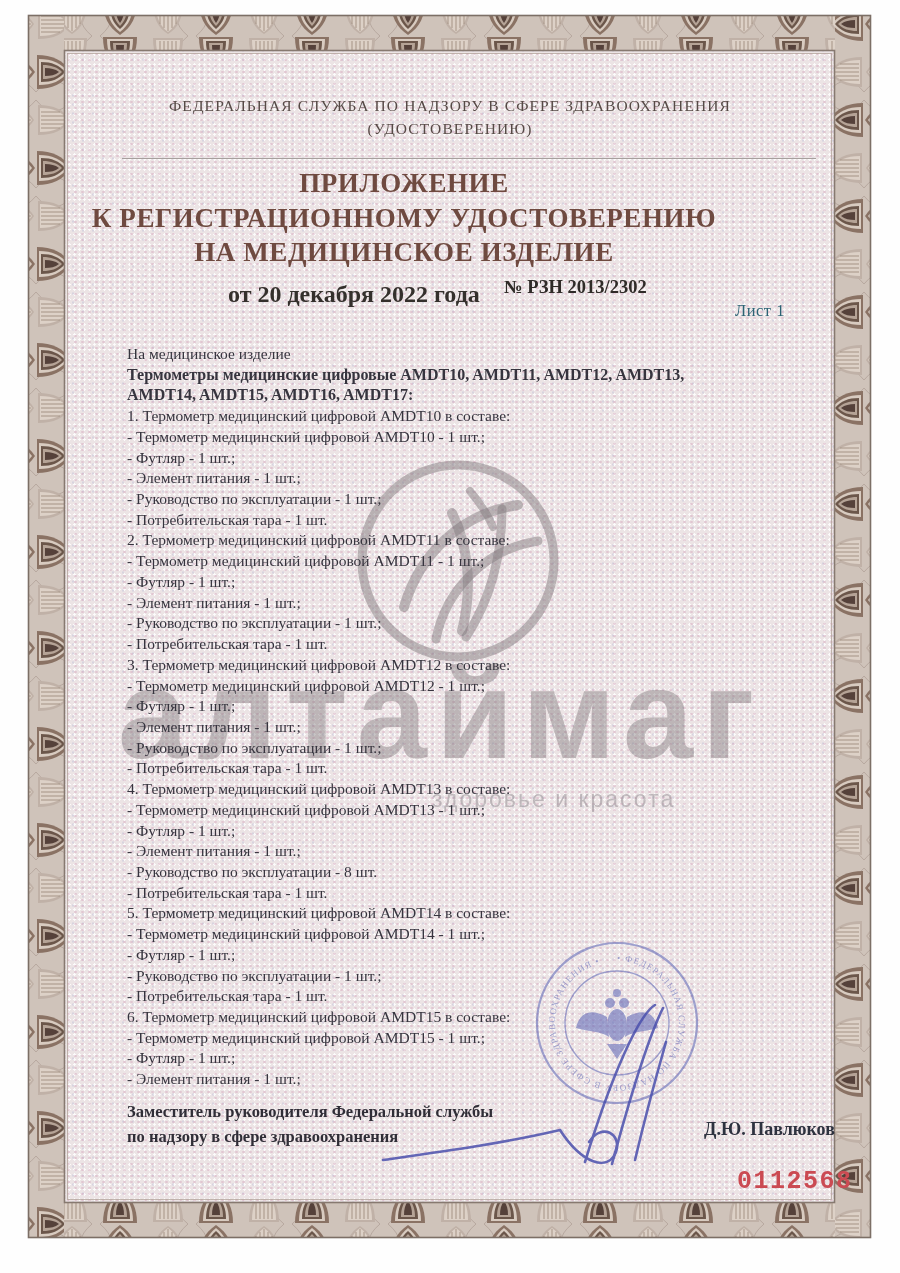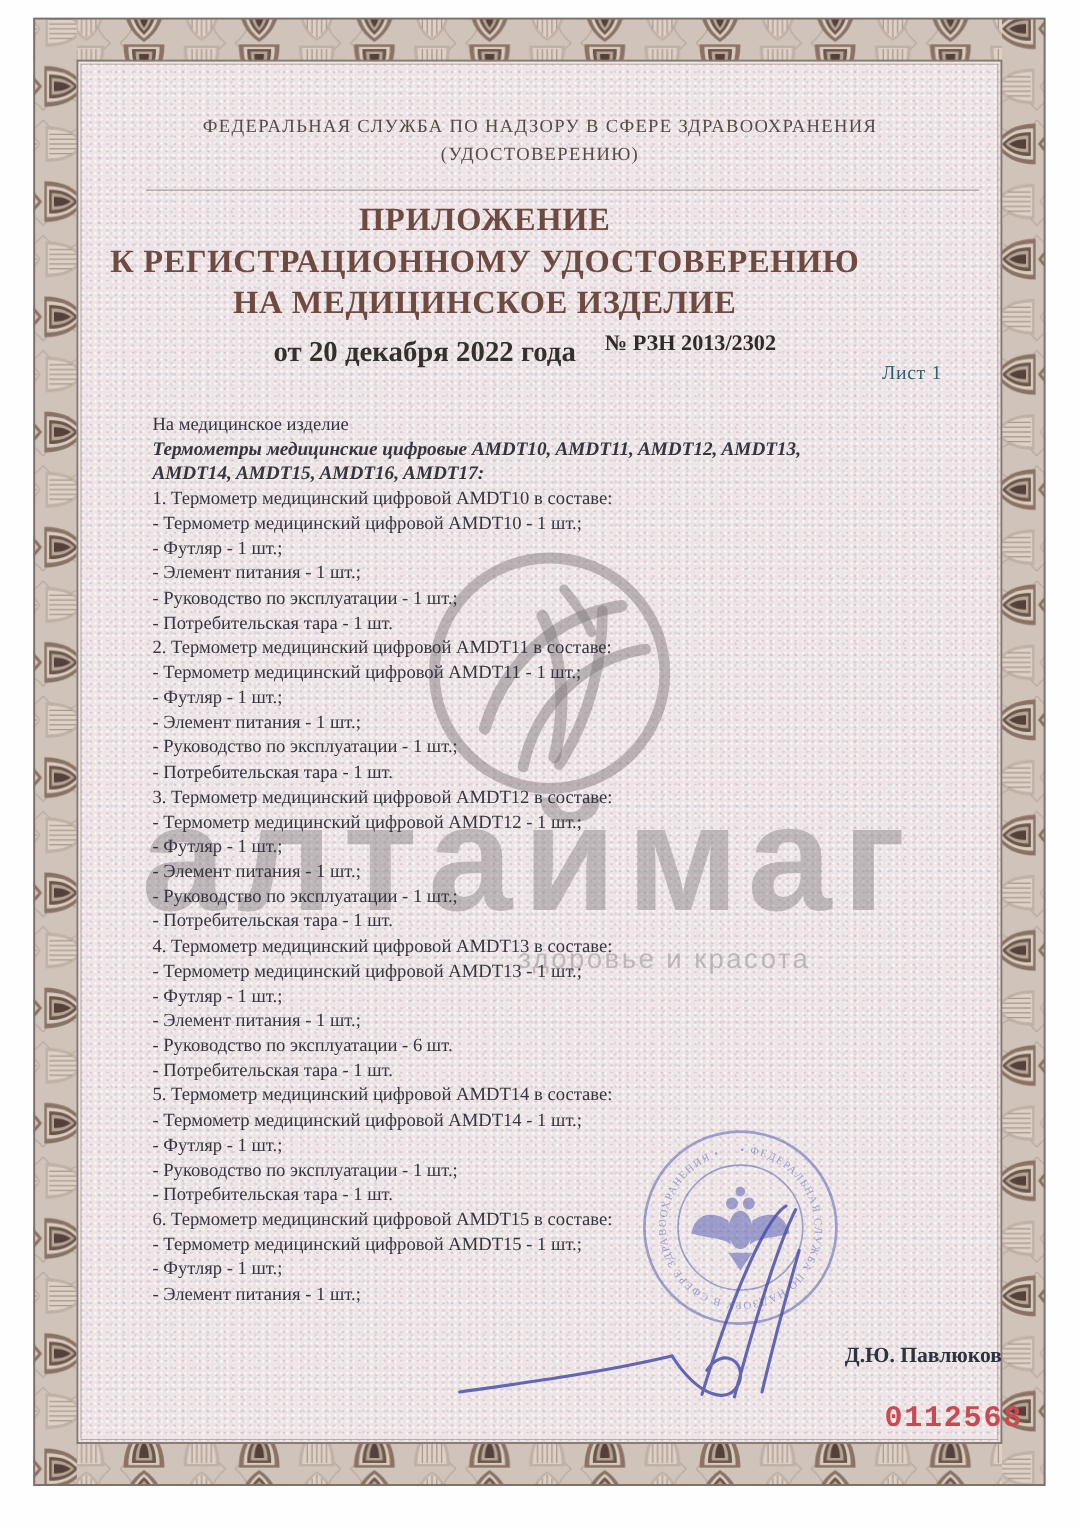--- a/index.html
+++ b/index.html
@@ -22,21 +22,21 @@
                 font-size:15.5px;letter-spacing:1.1px;line-height:23px;color:#564a46;}
   .rule{left:122px;top:158px;width:694px;height:1px;background:#a69f9d;}
   .title-block{left:65px;top:166px;width:678px;text-align:center;font-weight:bold;
                font-size:27px;line-height:34.5px;letter-spacing:.6px;color:#6f4a40;}
   .reg-date{left:228px;top:281px;font-weight:bold;font-size:24px;color:#34302c;}
   .reg-number{left:504px;top:277px;font-weight:bold;font-size:18.5px;color:#2f2b28;}
   .sheet{left:735px;top:301px;font-weight:normal;font-size:16.5px;color:#2c6374;letter-spacing:.5px;}
 
   .body-block{left:127px;top:344px;width:680px;font-size:15.5px;color:#36343e;}
   .bline{line-height:20.72px;height:20.72px;white-space:nowrap;}
-  .bline.bold{font-weight:bold;font-size:16px;font-style:italic;}
+  .bline.bold{font-weight:bold;font-size:16px;}
 
   .footer-pos{left:127px;top:1100px;font-weight:bold;font-size:16.5px;line-height:24.5px;color:#302e37;}
   .signer{left:667px;top:1119px;font-weight:bold;font-size:18px;color:#2d323f;margin-left:37px;}
   .serial{left:726px;top:1167px;font-family:"Liberation Mono",monospace;font-weight:bold;
           font-size:25px;letter-spacing:1.5px;color:#cb4a52;margin-left:11px;}
 
   
   .wm-brand{left:118px;top:652px;width:680px;font-family:"Liberation Sans",sans-serif;
             font-weight:bold;font-size:126px;line-height:126px;letter-spacing:9px;
             color:rgba(124,116,120,.42);}
@@ -153,34 +153,38 @@
         <div class="bline">3. Термометр медицинский цифровой AMDT12 в составе:</div>
         <div class="bline">- Термометр медицинский цифровой AMDT12 - 1 шт.;</div>
         <div class="bline">- Футляр - 1 шт.;</div>
         <div class="bline">- Элемент питания - 1 шт.;</div>
         <div class="bline">- Руководство по эксплуатации - 1 шт.;</div>
         <div class="bline">- Потребительская тара - 1 шт.</div>
         <div class="bline">4. Термометр медицинский цифровой AMDT13 в составе:</div>
         <div class="bline">- Термометр медицинский цифровой AMDT13 - 1 шт.;</div>
         <div class="bline">- Футляр - 1 шт.;</div>
         <div class="bline">- Элемент питания - 1 шт.;</div>
-        <div class="bline">- Руководство по эксплуатации - 6 шт.</div>
+        <div class="bline">- Руководство по эксплуатации - 8 шт.</div>
         <div class="bline">- Потребительская тара - 1 шт.</div>
         <div class="bline">5. Термометр медицинский цифровой AMDT14 в составе:</div>
         <div class="bline">- Термометр медицинский цифровой AMDT14 - 1 шт.;</div>
         <div class="bline">- Футляр - 1 шт.;</div>
         <div class="bline">- Руководство по эксплуатации - 1 шт.;</div>
         <div class="bline">- Потребительская тара - 1 шт.</div>
         <div class="bline">6. Термометр медицинский цифровой AMDT15 в составе:</div>
         <div class="bline">- Термометр медицинский цифровой AMDT15 - 1 шт.;</div>
         <div class="bline">- Футляр - 1 шт.;</div>
         <div class="bline">- Элемент питания - 1 шт.;</div>
       </div>
   </div>
 
+  <div class="abs footer-pos">
+    <div>Заместитель руководителя Федеральной службы</div>
+    <div>по надзору в сфере здравоохранения</div>
+  </div>
   <div class="abs signer">Д.Ю. Павлюков</div>
   <div class="abs serial">0112568</div>
 
   <svg class="abs" style="left:533px;top:941px;" width="170" height="170" viewBox="0 0 170 170">
     <g opacity=".55">
       <circle cx="84" cy="82" r="80" fill="none" stroke="#5962b4" stroke-width="2.2"></circle>
       <circle cx="84" cy="82" r="52" fill="none" stroke="#5962b4" stroke-width="1.4"></circle>
       <defs>
         <path id="stampcircle" d="M84,20 a62,62 0 1,1 -0.01,0"></path>
       </defs>

